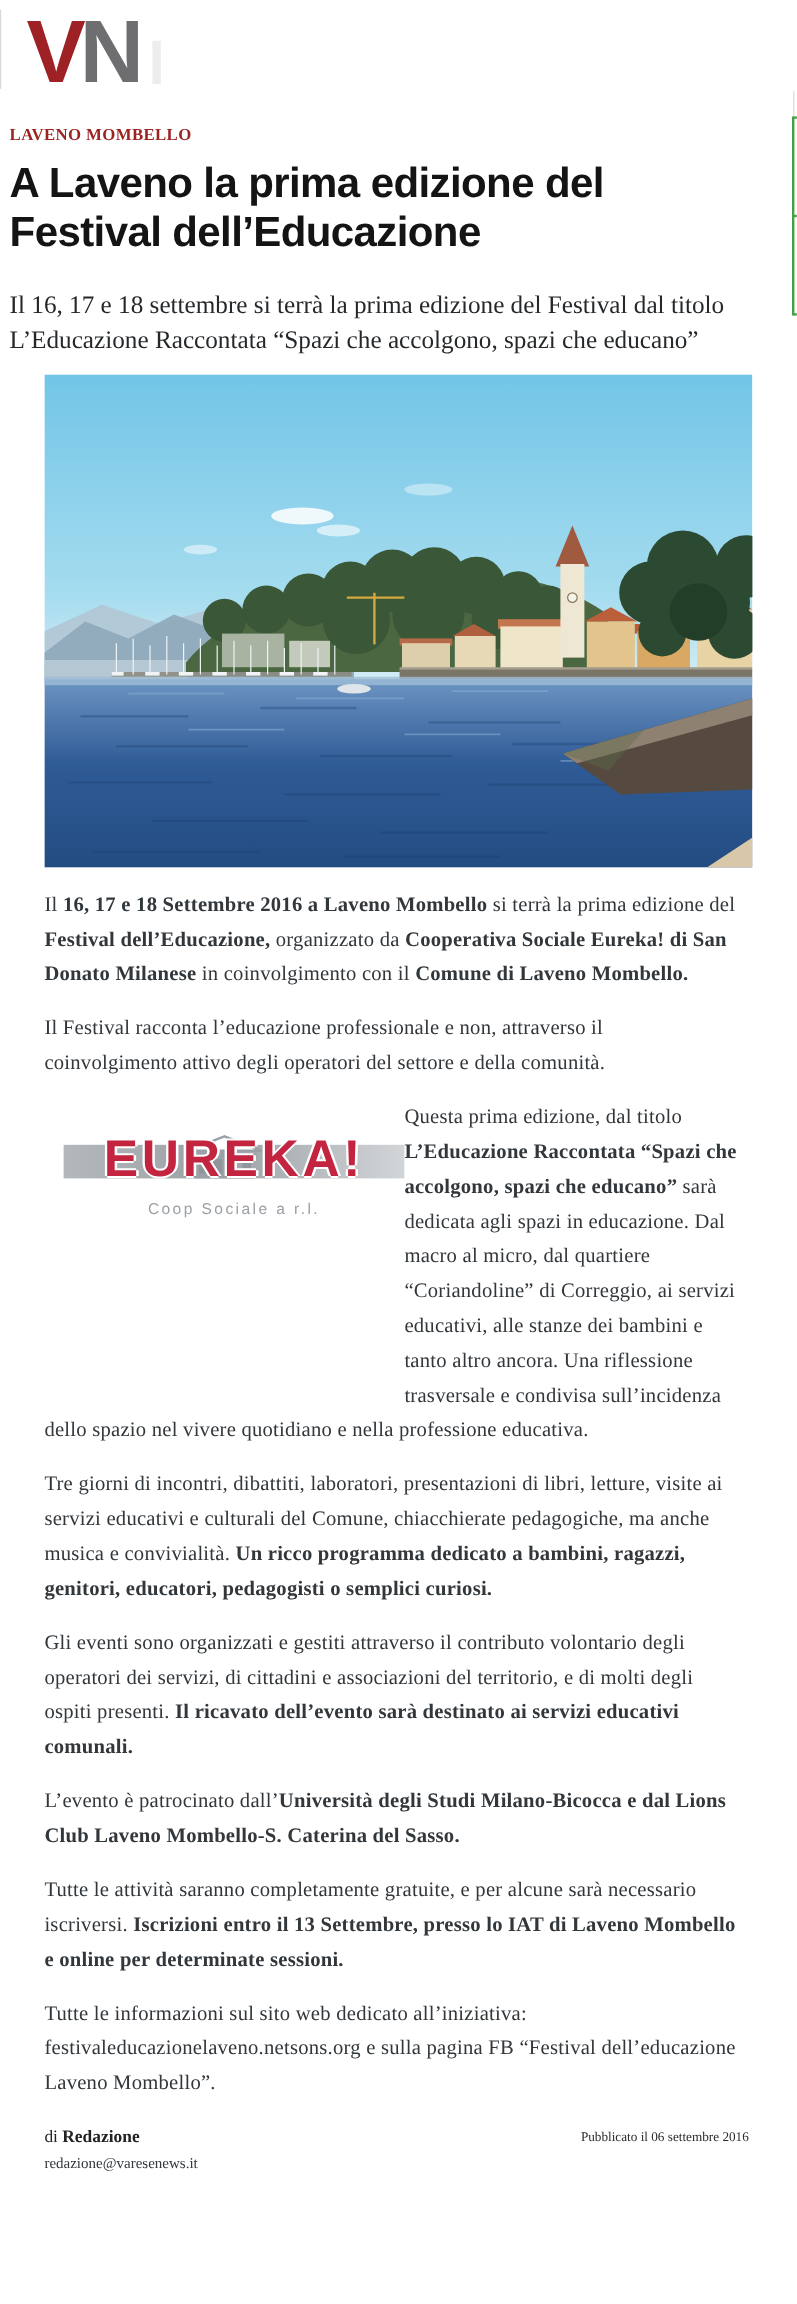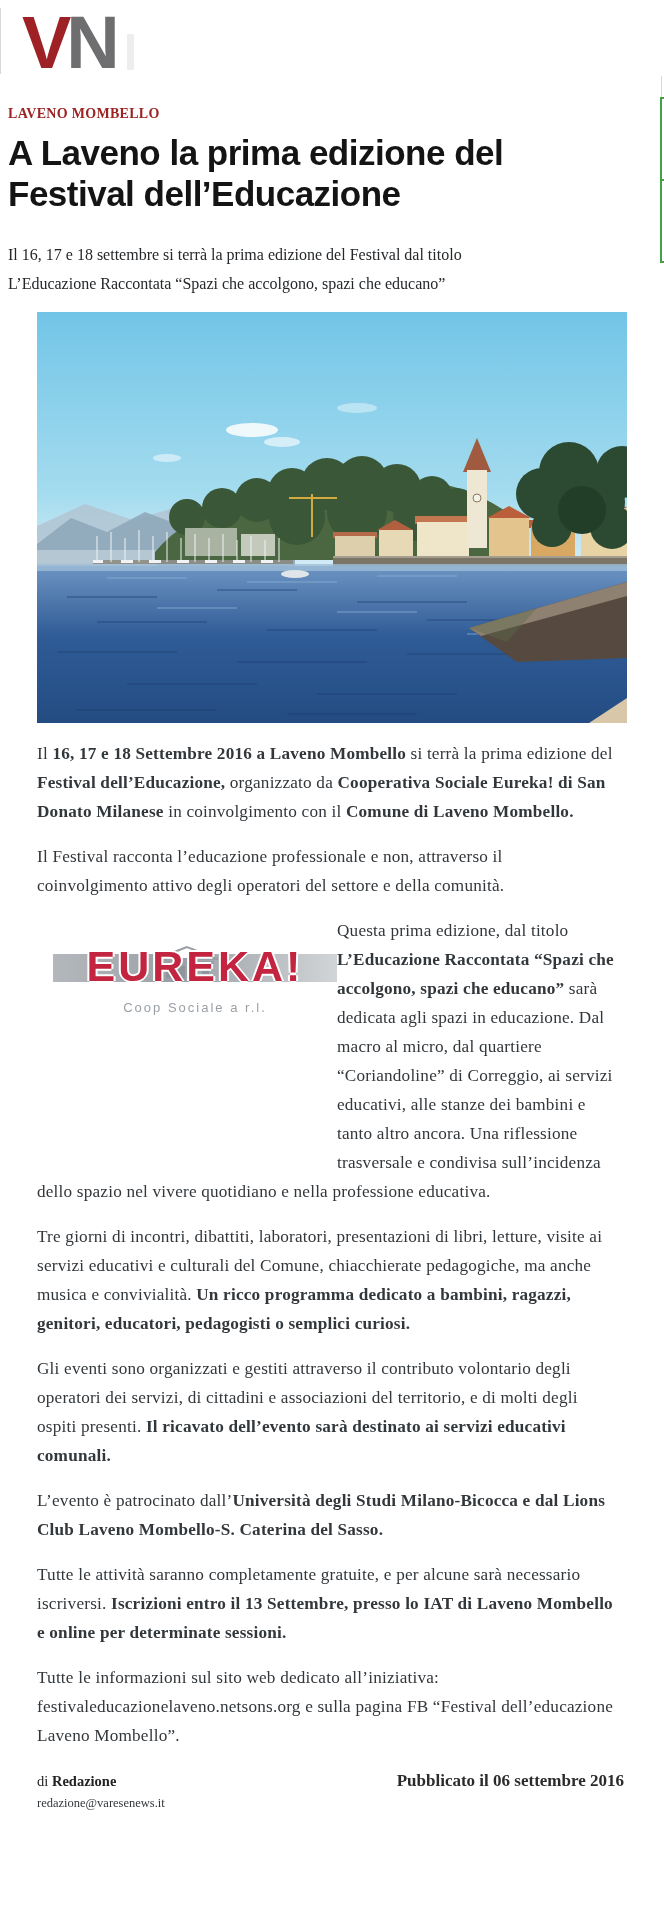--- a/index.html
+++ b/index.html
@@ -35,21 +35,21 @@
   .right-widget-divider{position:absolute;left:660px;top:179px;width:8px;height:2px;background:var(--widget-green);}
   
   .article-head{margin:28px 44px 0 8px;}
   .kicker{
     display:inline-block;font-size:14px;font-weight:bold;color:var(--kicker-red);
     letter-spacing:.3px;text-decoration:none;cursor:pointer;
   }
   .title{margin-top:10px;font-family:"Liberation Sans",sans-serif;font-weight:bold;
     color:var(--title-black);font-size:35px;line-height:41px;letter-spacing:-.5px;}
   .title .line{white-space:nowrap;overflow:hidden;}
-  .subtitle{margin-top:26px;font-size:16px;line-height:29px;color:#25282b;}
+  .subtitle{margin-top:26px;font-size:21px;line-height:29px;color:#25282b;}
   .subtitle .line{white-space:nowrap;overflow:hidden;}
   
   .article-body{margin:0 40px 0 37px;width:587px;}
   .hero{margin:14px 0 0 0;cursor:pointer;}
   .hero svg{display:block;}
   .body-p{
     width:580px;font-size:17.2px;line-height:29px;letter-spacing:.2px;
     margin:16px 0 0 0;clear:both;color:var(--body-text);
   }
   .body-p b{font-weight:bold;}
@@ -67,21 +67,21 @@
   }
   .eureka-tagline{
     position:absolute;top:72px;left:0;right:0;text-align:center;z-index:3;
     font-family:"Liberation Sans",sans-serif;font-size:13px;letter-spacing:2px;color:#9aa0a6;
   }
   
   .article-footer{margin-top:22px;display:flex;justify-content:space-between;align-items:flex-start;}
   .byline{font-size:14.5px;line-height:18px;color:#222;}
   .byline .name{font-weight:bold;}
   .byline-email{display:block;margin-top:4px;font-size:12.5px;color:#32373b;text-decoration:none;cursor:pointer;text-align:center;}
-  .published{font-size:17px;font-weight:bold;color:#2b2b2b;line-height:18px;}
+  .published{font-size:11px;font-weight:normal;color:#2b2b2b;line-height:18px;}
 </style>
 </head>
 <body>
 
 <div class="left-edge"></div>
 
 <header class="site-header">
   <div class="vn-logo">
     <span class="letter vn-v">V</span>
     <span class="letter vn-n">N</span>

